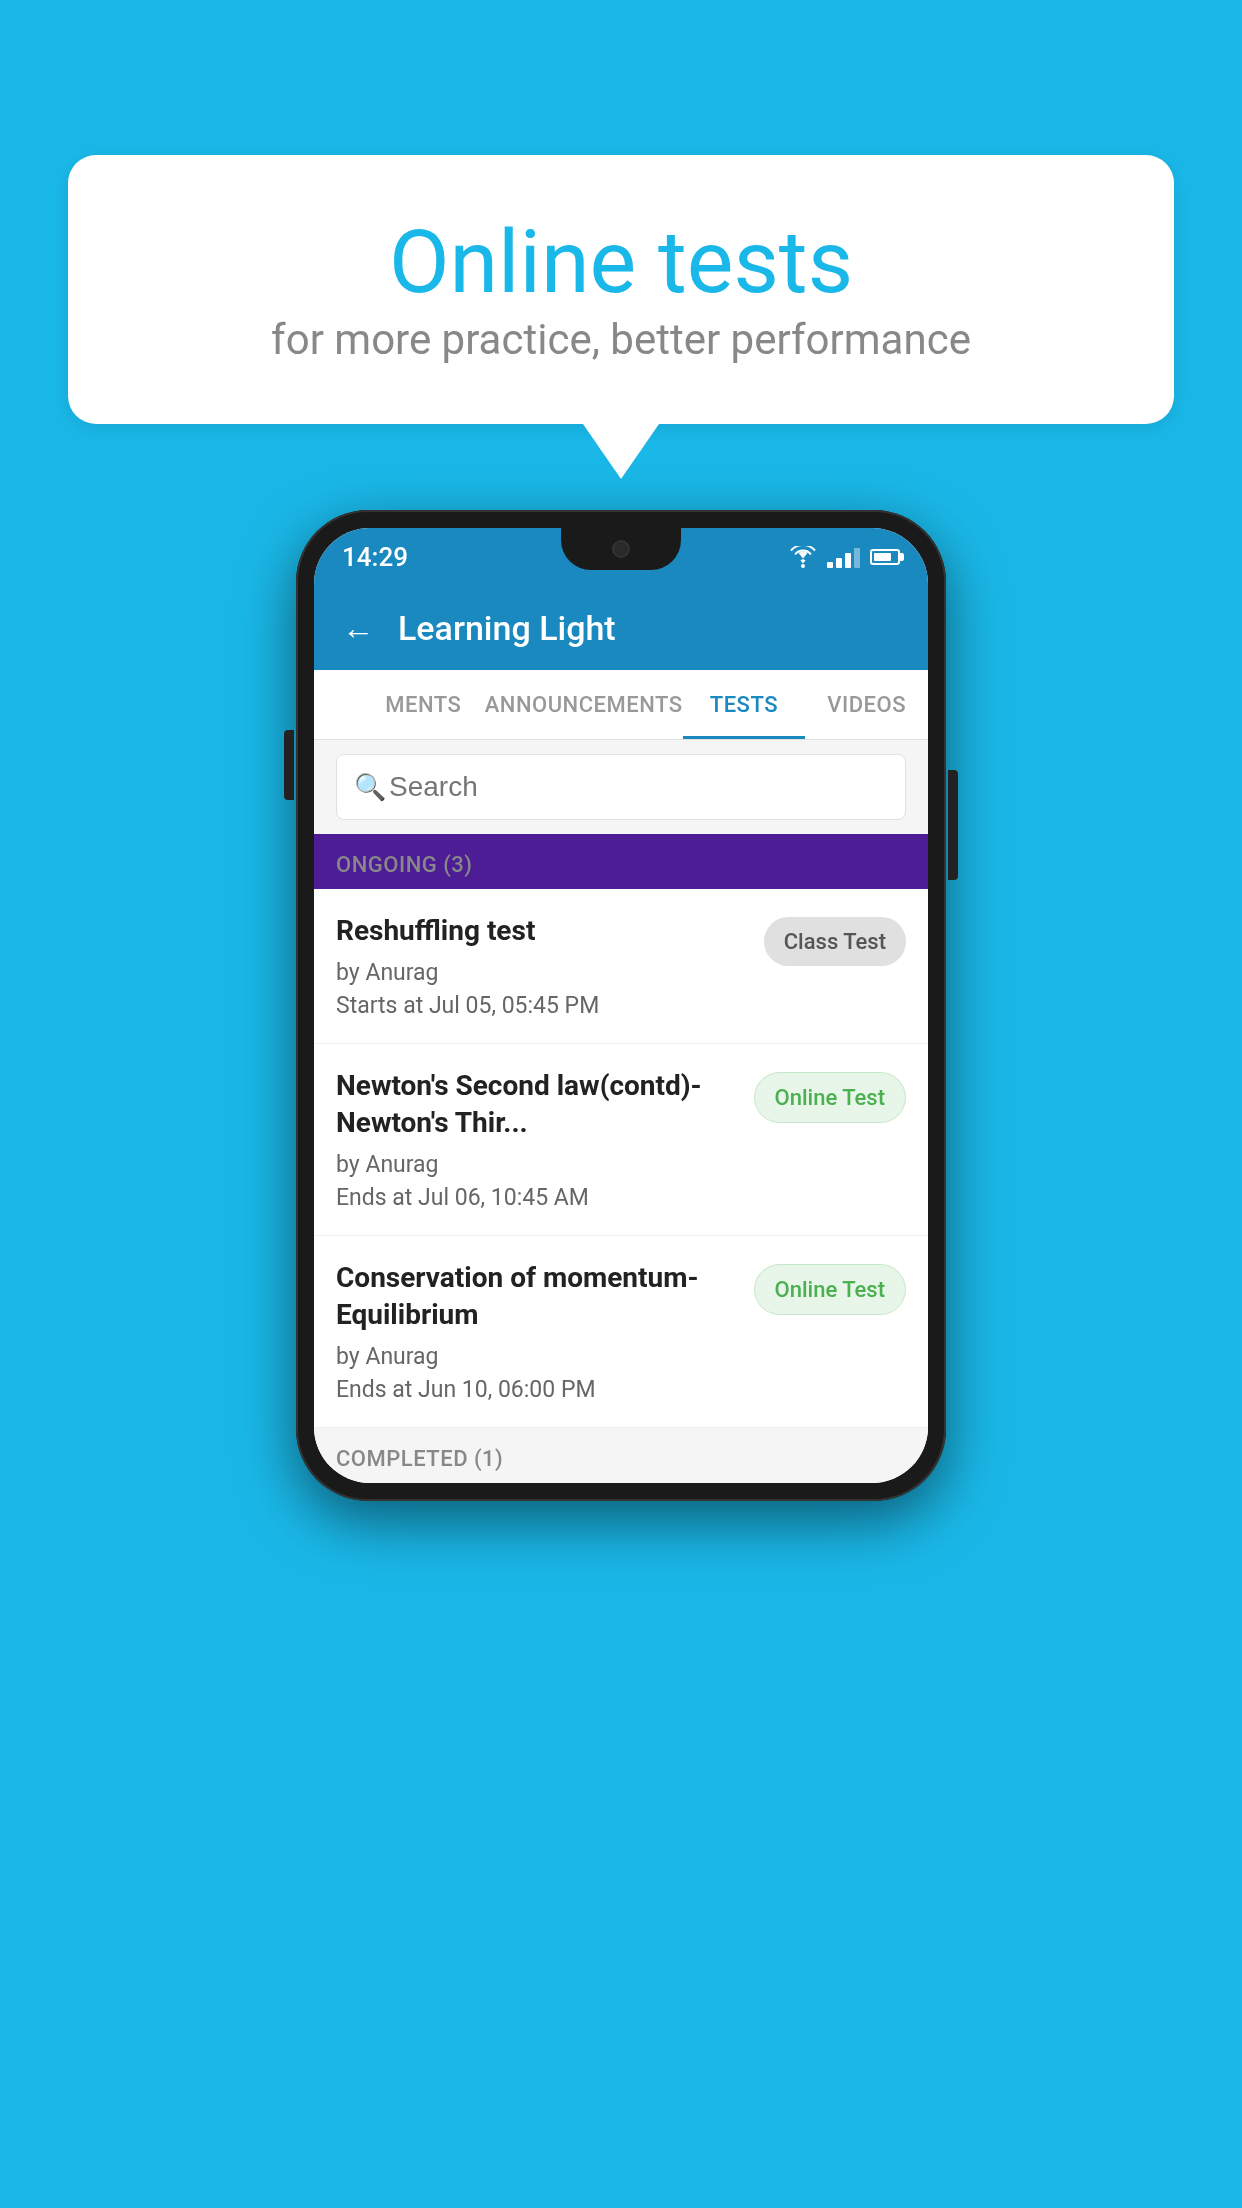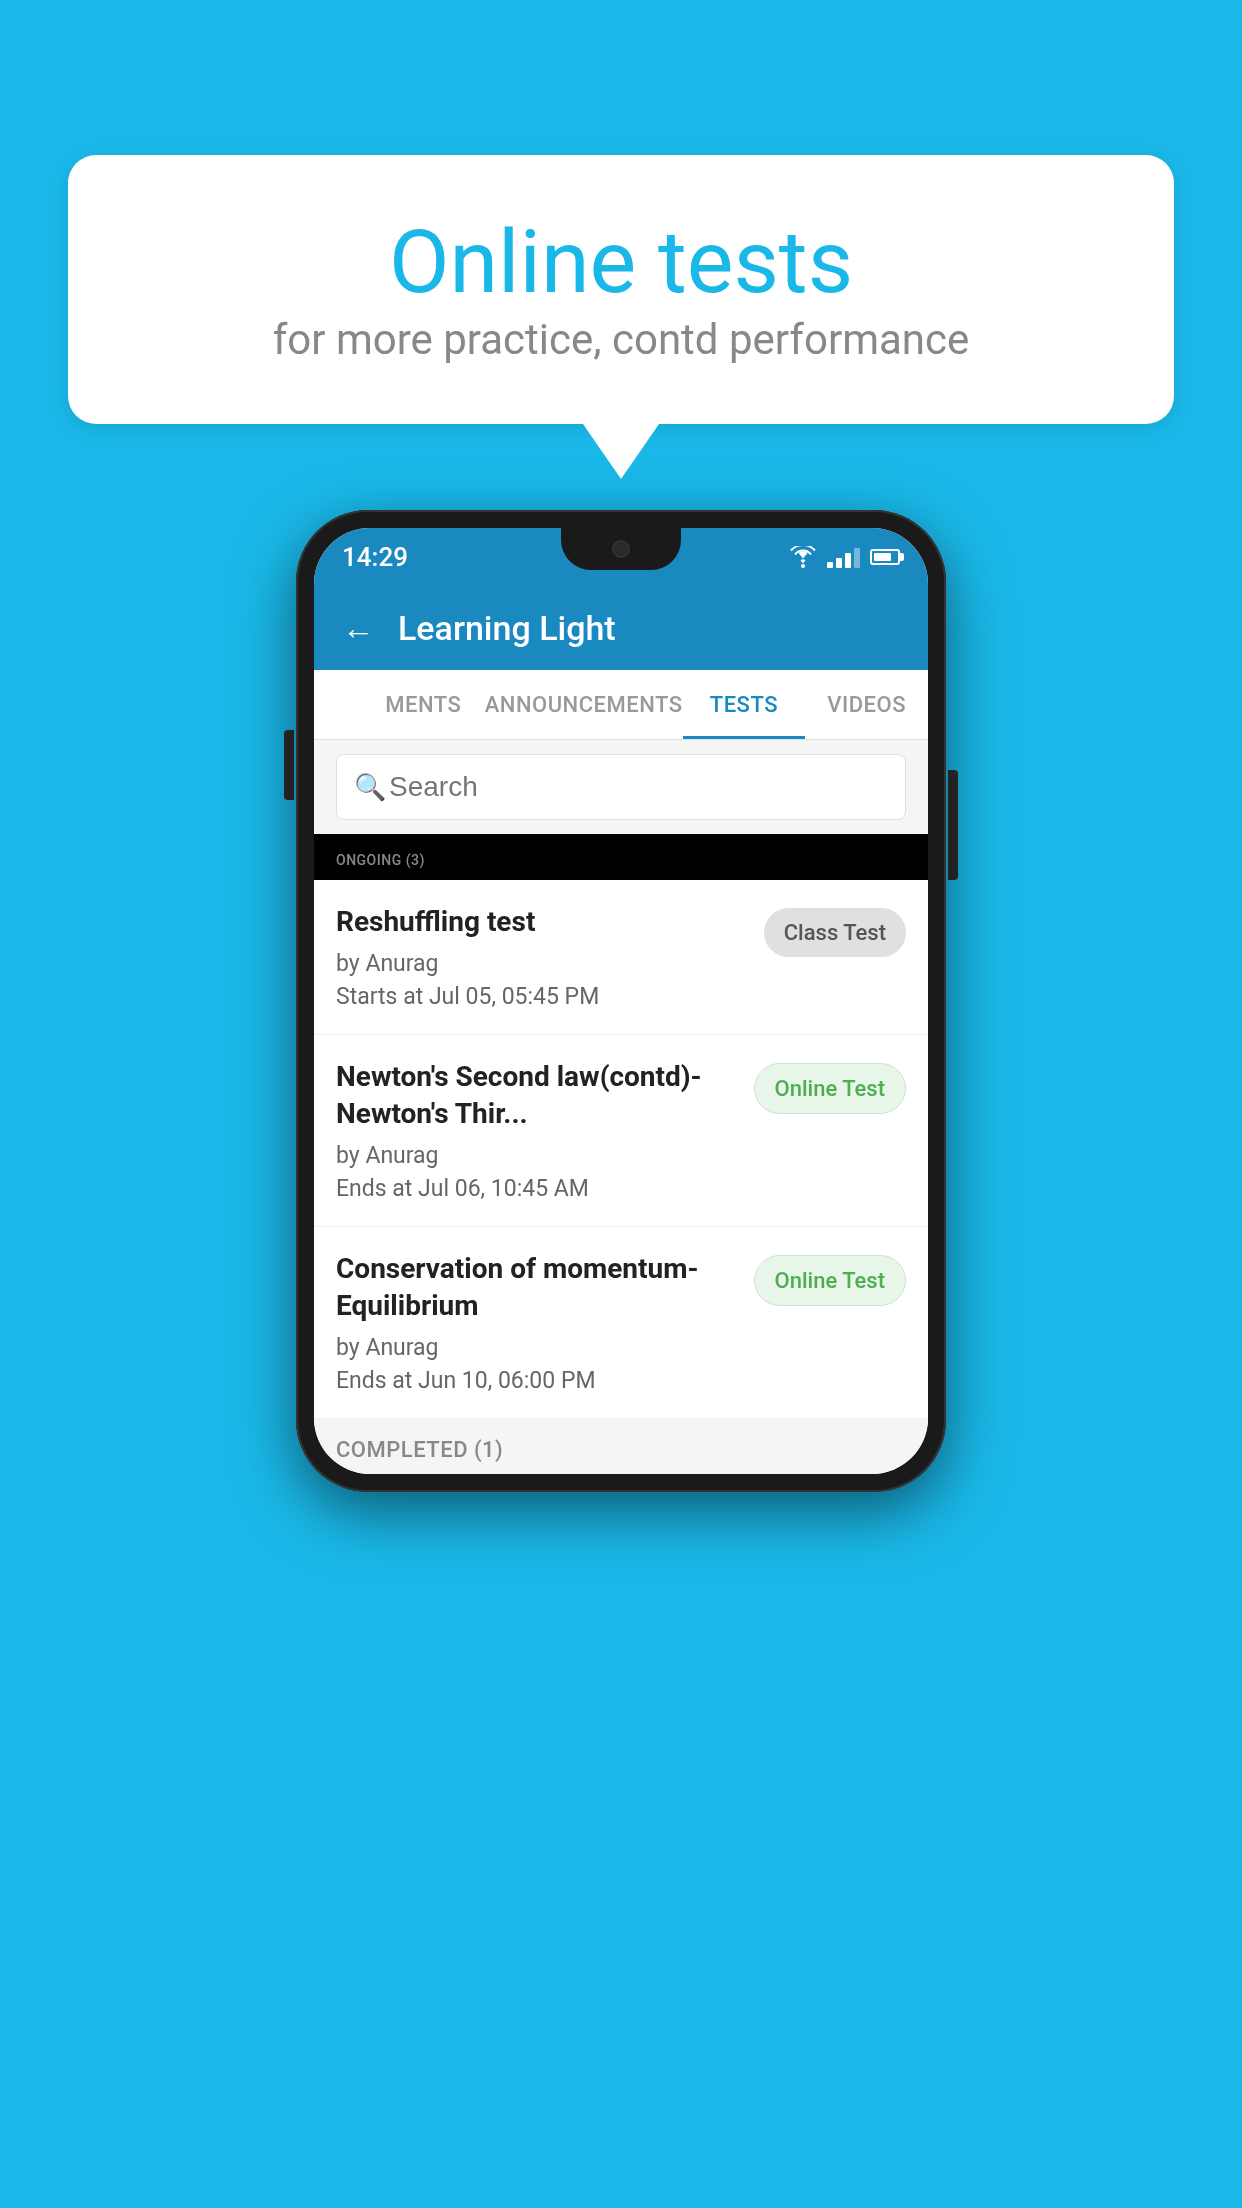--- a/index.html
+++ b/index.html
@@ -271,23 +271,23 @@
       font-size: 28px;
       color: #aaa;
       padding: 16px 20px 16px 52px;
       background: white;
       border-radius: 8px;
       border: 1px solid #e0e0e0;
     }
 
     
     .section-label {
-      background: #000000;
+      background: #4c1d95;
       padding: 18px 22px 12px;
-      font-size: 14px;
+      font-size: 22px;
       color: #888;
       font-weight: 500;
       letter-spacing: 0.5px;
     }
 
     
     .tests-list {
       background: white;
     }
 
@@ -353,21 +353,21 @@
       font-weight: 500;
       letter-spacing: 0.5px;
     }
   </style>
 </head>
 <body>
 
 <div class="speech-bubble-container">
   <div class="speech-bubble">
     <div class="speech-bubble-title">Online tests</div>
-    <div class="speech-bubble-subtitle">for more practice, contd performance</div>
+    <div class="speech-bubble-subtitle">for more practice, better performance</div>
   </div>
   <div class="speech-bubble-tail"></div>
 </div>
 
 <div class="phone-container">
   <div class="phone-outer">
     <div class="phone-inner">
 
       <div class="phone-notch">
         <div class="phone-camera"></div>

